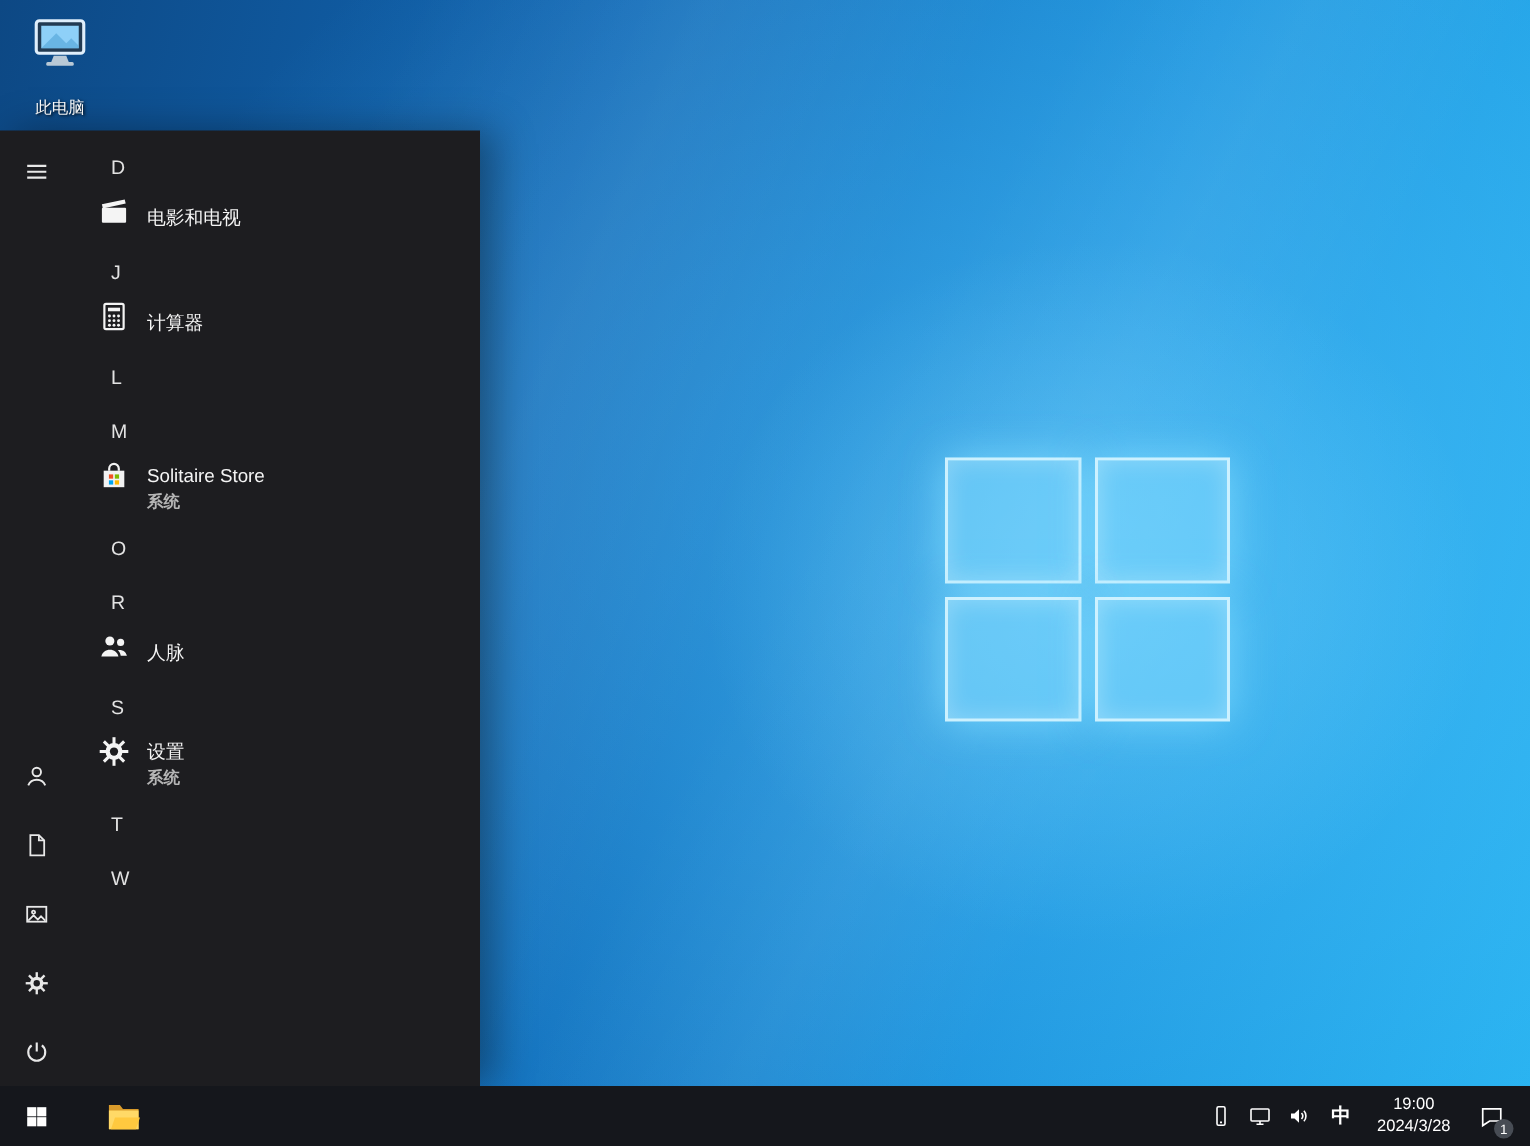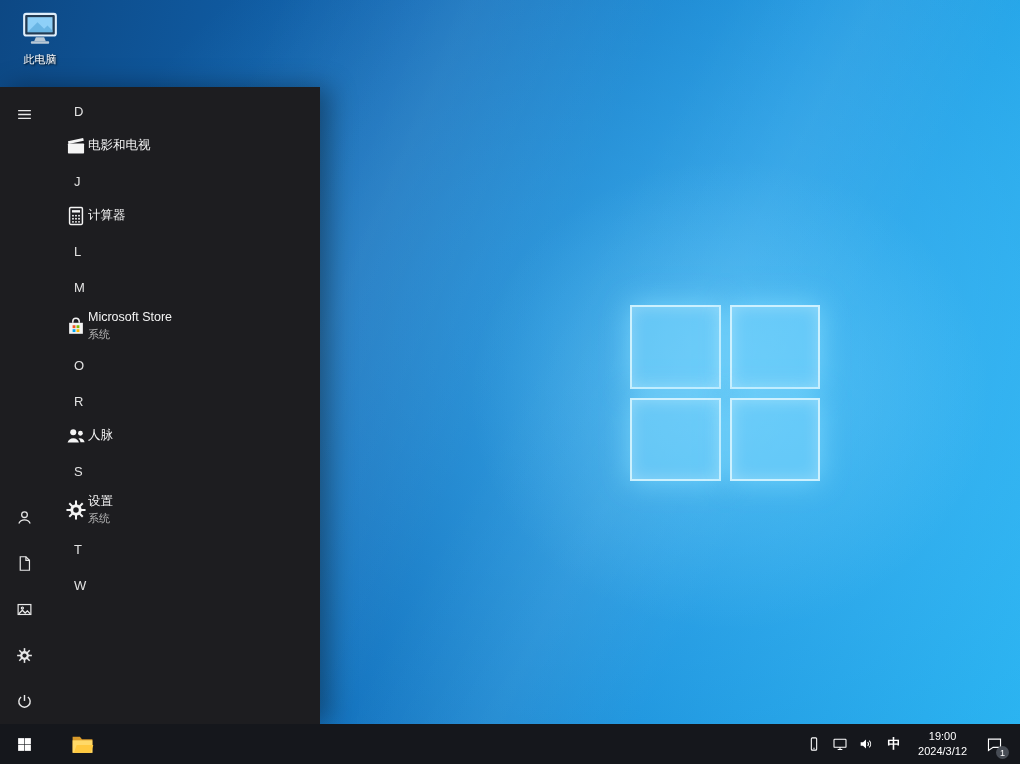--- a/index.html
+++ b/index.html
@@ -24,44 +24,44 @@
   .win-logo .pane {
     background:rgba(125,216,255,.55);
     border:2px solid rgba(215,245,255,.9);
     box-shadow:0 0 26px rgba(130,220,255,.75), inset 0 0 16px rgba(255,255,255,.28);
   }
   .logo-glow { position:absolute; left:470px; top:160px; width:520px; height:470px; pointer-events:none;
     background:radial-gradient(closest-side, rgba(140,225,255,.35), rgba(140,225,255,0)); }
 
   
   #desktop-icons { position:absolute; left:10px; top:8px; }
-  .desktop-icon { width:60px; display:flex; flex-direction:column; align-items:center; gap:4px; cursor:default; }
+  .desktop-icon { width:60px; display:flex; flex-direction:column; align-items:center; gap:16px; cursor:default; }
   .pc-glyph svg { width:40px; height:40px; display:block; }
   .desktop-icon-label { color:#fff; font-size:11px; text-shadow:1px 1px 2px rgba(0,0,0,.9); text-align:center; }
 
   
   .start-menu { position:absolute; left:0; top:87px; bottom:0; width:320px;
     background:#1d1d20; box-shadow:10px 0 24px rgba(0,0,0,.35); }
   .rail { position:absolute; left:0; top:0; bottom:0; width:48px;
     display:flex; flex-direction:column; justify-content:space-between; padding:4px 0 0 0; }
   .rail-btn { width:48px; height:46px; display:flex; align-items:center; justify-content:center;
     background:transparent; border:none; color:#e8e8e8; cursor:pointer; }
   .rail-btn svg { width:17px; height:17px; display:block; }
 
   .app-list { position:absolute; left:48px; right:0; top:0; bottom:0; overflow:hidden; padding-top:6px; }
   .letter-header { height:36px; display:flex; align-items:center; padding-left:26px;
     color:#e3e3e3; font-size:13px; cursor:pointer; }
-  .app-row { height:34px; display:flex; align-items:center; padding-left:16px; 
+  .app-row { height:34px; display:flex; padding-left:16px; gap:10px;
     color:#f4f4f4; font-size:12.5px; cursor:pointer; }
   .app-row.two-line { height:42px; }
   .app-icon { width:24px; height:24px; display:flex; align-items:center; justify-content:center; flex:0 0 24px; }
   .app-icon svg { width:22px; height:22px; display:block; }
   .app-text { display:flex; flex-direction:column; justify-content:center; }
   .app-name { line-height:1.25; }
-  .app-sub { font-size:11px; color:#b5b5b5; margin-top:1px; }
+  .app-sub { font-size:11px; color:#b5b5b5; margin-top:1px;font-weight:bold; }
   .chev { margin-left:auto; margin-right:16px; color:#cfcfcf; }
   .chev svg { width:13px; height:13px; display:block; }
 
   
   .taskbar { position:absolute; left:0; right:0; bottom:0; height:40px; background:#15171c;
     display:flex; align-items:stretch; color:#fff; }
   .start-button { width:48px; display:flex; align-items:center; justify-content:center;
     background:transparent; border:none; color:#fff; cursor:pointer; }
   .start-button svg { width:17px; height:17px; display:block; }
   .pinned { display:flex; align-items:stretch; margin-left:14px; }
@@ -224,21 +224,21 @@
             <svg viewBox="0 0 24 24">
               <path d="M8.5 8.5V7a3.5 3.5 0 0 1 7 0v1.5" fill="none" stroke="#f2f2f2" stroke-width="1.6"></path>
               <rect x="4.5" y="8.5" width="15" height="12" fill="#f2f2f2"></rect>
               <rect x="8.3" y="11.2" width="3.1" height="3.1" fill="#f25022"></rect>
               <rect x="12.6" y="11.2" width="3.1" height="3.1" fill="#7fba00"></rect>
               <rect x="8.3" y="15.5" width="3.1" height="3.1" fill="#00a4ef"></rect>
               <rect x="12.6" y="15.5" width="3.1" height="3.1" fill="#ffb900"></rect>
             </svg>
           </span>
           <div class="app-text">
-            <div class="app-name">Microsoft Store</div>
+            <div class="app-name">Solitaire Store</div>
             <div class="app-sub">系统</div>
           </div>
         </div>
         <div class="letter-header">
           <span>O</span>
         </div>
         <div class="letter-header">
           <span>R</span>
         </div>
         <div class="app-row">
@@ -330,21 +330,21 @@
             <svg viewBox="0 0 24 24">
               <path d="M4 9.5v5h3.5L12 18.8V5.2L7.5 9.5z" fill="currentColor"></path>
               <path d="M14.5 9a4.5 4.5 0 0 1 0 6M16.9 6.8a7.6 7.6 0 0 1 0 10.4" fill="none" stroke="currentColor" stroke-width="1.6"></path>
             </svg>
           </span>
         </button>
       </div>
     <button class="input-indicator">中</button>
     <div class="clock">
       <span>19:00</span>
-      <span>2024/3/12</span>
+      <span>2024/3/28</span>
     </div>
     <button class="action-center">
       <span id="ac-icon">
           <svg viewBox="0 0 24 24" fill="none" stroke="currentColor" stroke-width="1.6">
             <path d="M3.5 4.5h17v11.5H10l-6.5 4.3z"></path>
           </svg>
         </span>
       <span class="badge">1</span>
     </button>
   </div>

